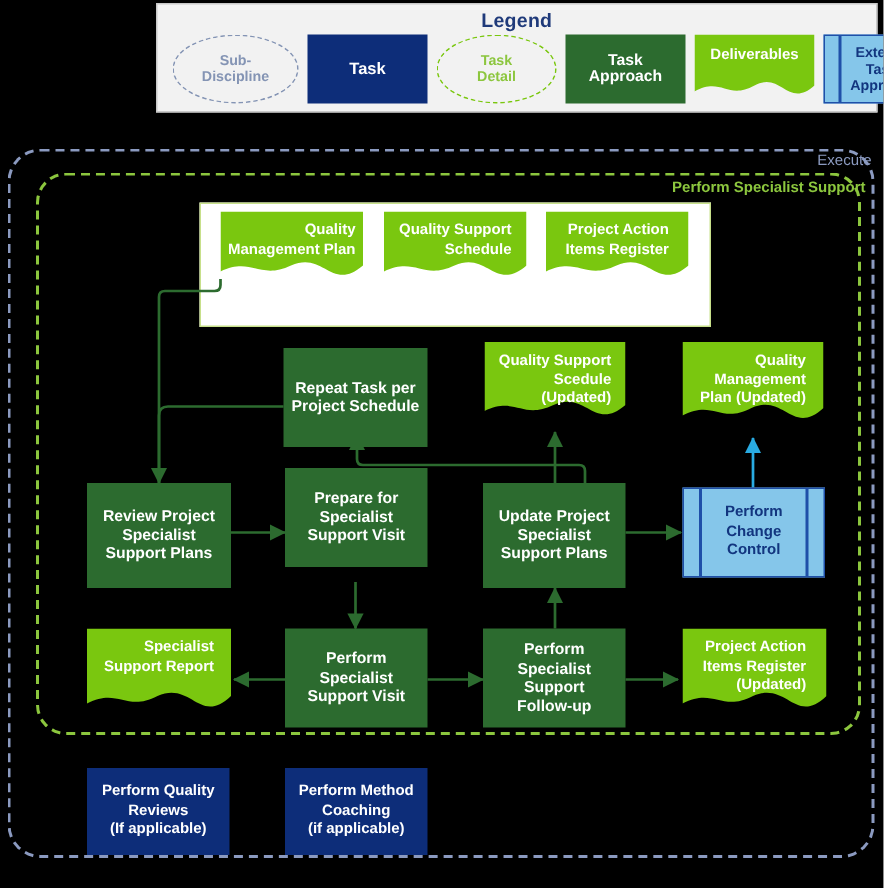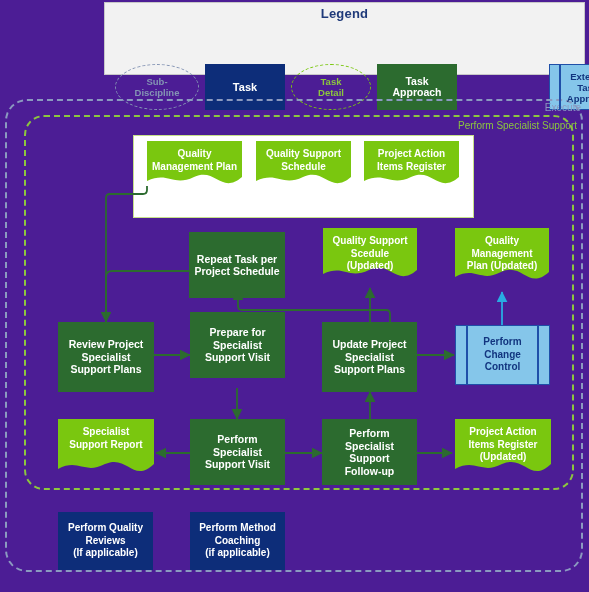--- a/index.html
+++ b/index.html
@@ -7,21 +7,21 @@
     padding: 0;
     background: #ffffff;
   }
   body {
     font-family: "Liberation Sans", sans-serif;
   }
   #root {
     position: relative;
     width: 589px;
     height: 592px;
-    background: #4c1d95;
+    background: #000000;
     overflow: hidden;
   }
 
   
   .legend-panel {
     position: absolute;
     left: 104px;
     top: 2px;
     width: 481px;
     height: 73px;
@@ -39,21 +39,20 @@
     font-weight: bold;
     color: #1f3a7a;
     letter-spacing: 0.2px;
   }
   .legend-items {
     position: absolute;
     left: 8px;
     top: 20px;
     width: 465px;
     height: 46px;
-    margin-top: 41px;
   }
   .lg-item {
     position: absolute;
     top: 0;
     height: 46px;
     box-sizing: border-box;
     display: flex;
     align-items: center;
     justify-content: center;
     text-align: center;
@@ -147,21 +146,21 @@
     height: 375px;
     border: 2.5px dashed #8cc63e;
     border-radius: 20px;
     box-sizing: border-box;
   }
   .inner-label {
     position: absolute;
     right: 12px;
     top: 120px;
     font-size: 10px;
-    font-weight: normal;
+    font-weight: bold;
     color: #8cc63e;
   }
 
   
   .deliv-group {
     position: absolute;
     left: 133px;
     top: 135px;
     width: 341px;
     height: 83px;
@@ -180,20 +179,21 @@
     text-align: center;
     font-weight: bold;
     line-height: 12.5px;
     z-index: 5;
   }
   .node .lbl { position: relative; z-index: 3; padding: 0 2px; }
 
   .n-deliverable {
     color: #ffffff;
     font-size: 10px;
+    text-align: right;
   }
   .n-deliverable .lbl { align-self: flex-start; margin-top: 7px; }
 
   .n-approach {
     background: #2c6b2f;
     color: #ffffff;
     font-size: 10.5px;
   }
   .n-task {
     background: #0d2d79;
@@ -235,20 +235,26 @@
       </div>
 
       <div class="lg-item lg-taskdetail">
         <span class="lbl">Task<br>Detail</span>
       </div>
 
       <div class="lg-item lg-taskapproach">
         <span class="lbl">Task<br>Approach</span>
       </div>
 
+      <div class="lg-item lg-deliverables">
+        <svg class="wave-bg" viewBox="0 0 80 46" preserveAspectRatio="none">
+          <path d="M0,0 L80,0 L80,34 C62,50 58,24 40,34 C22,44 18,28 0,38 Z" fill="#7ac70f"></path>
+        </svg>
+        <span class="lbl">Deliverables</span>
+      </div>
 
       <div class="lg-item lg-external">
         <div class="ext-bar" style="left:9px"></div>
 
         <span class="lbl">External<br>Task/<br>Approach</span>
       </div>
 
     </div>
   </div>
 

